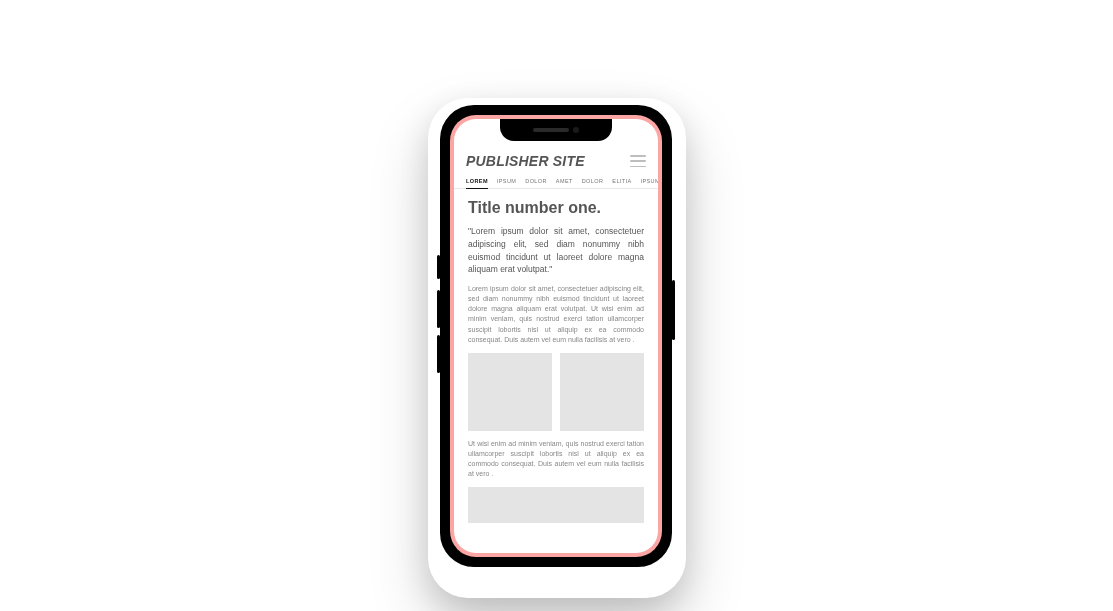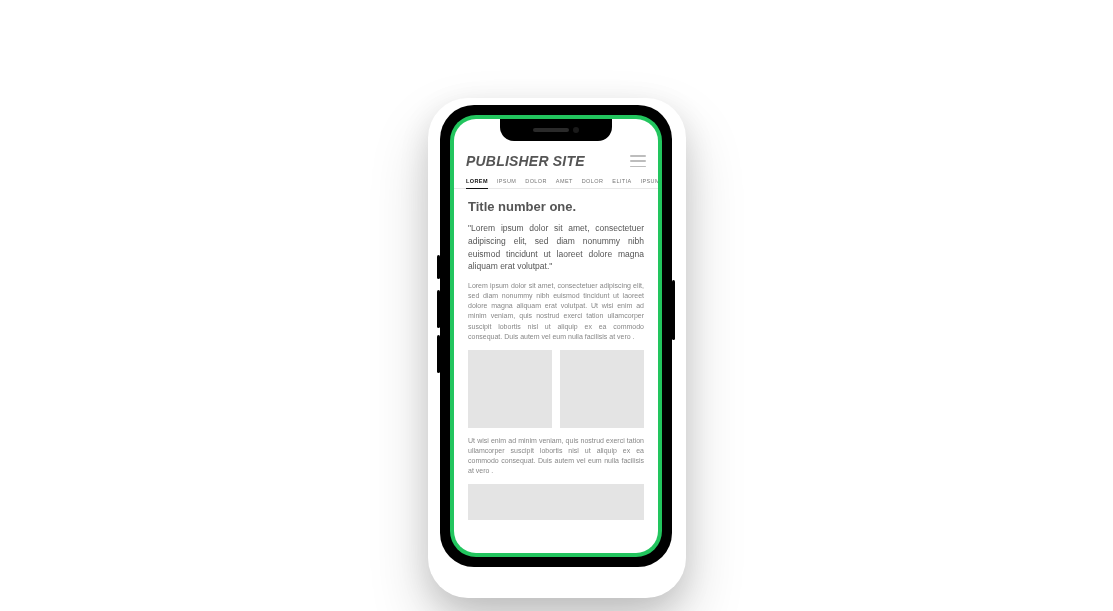--- a/index.html
+++ b/index.html
@@ -28,21 +28,21 @@
     width: 232px;
     height: 462px;
     background: #000;
     border-radius: 34px;
     padding: 10px;
     z-index: 1;
   }
   .phone-inner {
     width: 100%;
     height: 100%;
-    background: #22c55e;
+    background: #fca5a5;
     border-radius: 26px;
     position: relative;
     overflow: hidden;
   }
   .screen {
     position: absolute;
     left: 4px; right: 4px; top: 4px; bottom: 4px;
     background: #fff;
     border-radius: 22px;
     overflow: hidden;
@@ -124,21 +124,21 @@
     position: absolute;
     left: 0; right: 0; bottom: -1px;
     height: 1px; background: #111;
   }
 
   .article {
     padding: 10px 14px 0 14px;
   }
   .article-title {
     color: #555;
-    font-size: 13px;
+    font-size: 16px;
     font-weight: 700;
     margin-bottom: 8px;
   }
   .lead {
     color: #555;
     font-size: 8.5px;
     line-height: 1.5;
     text-align: justify;
     margin-bottom: 8px;
   }

